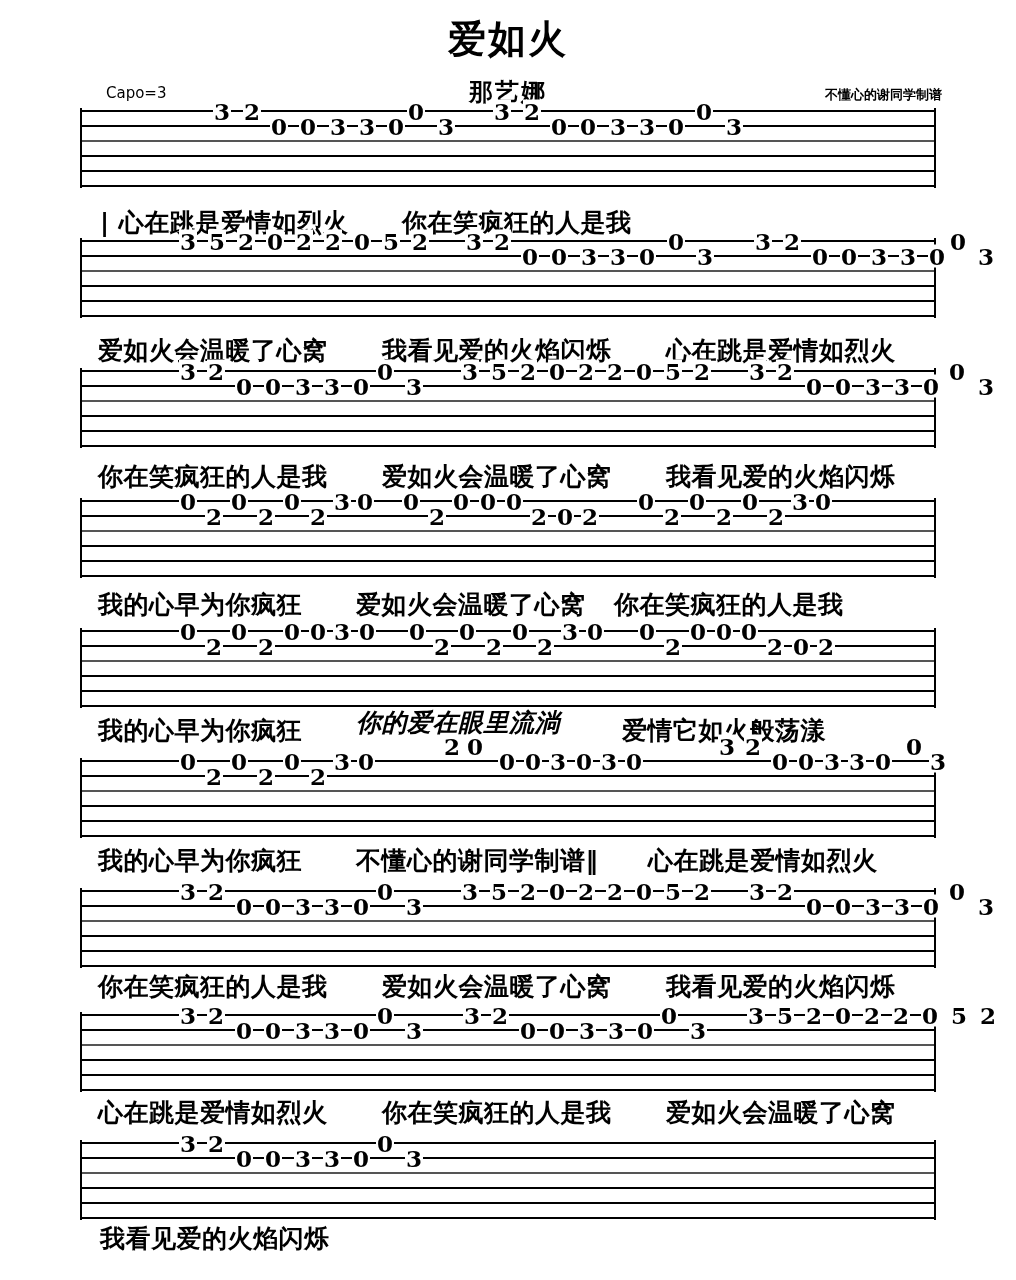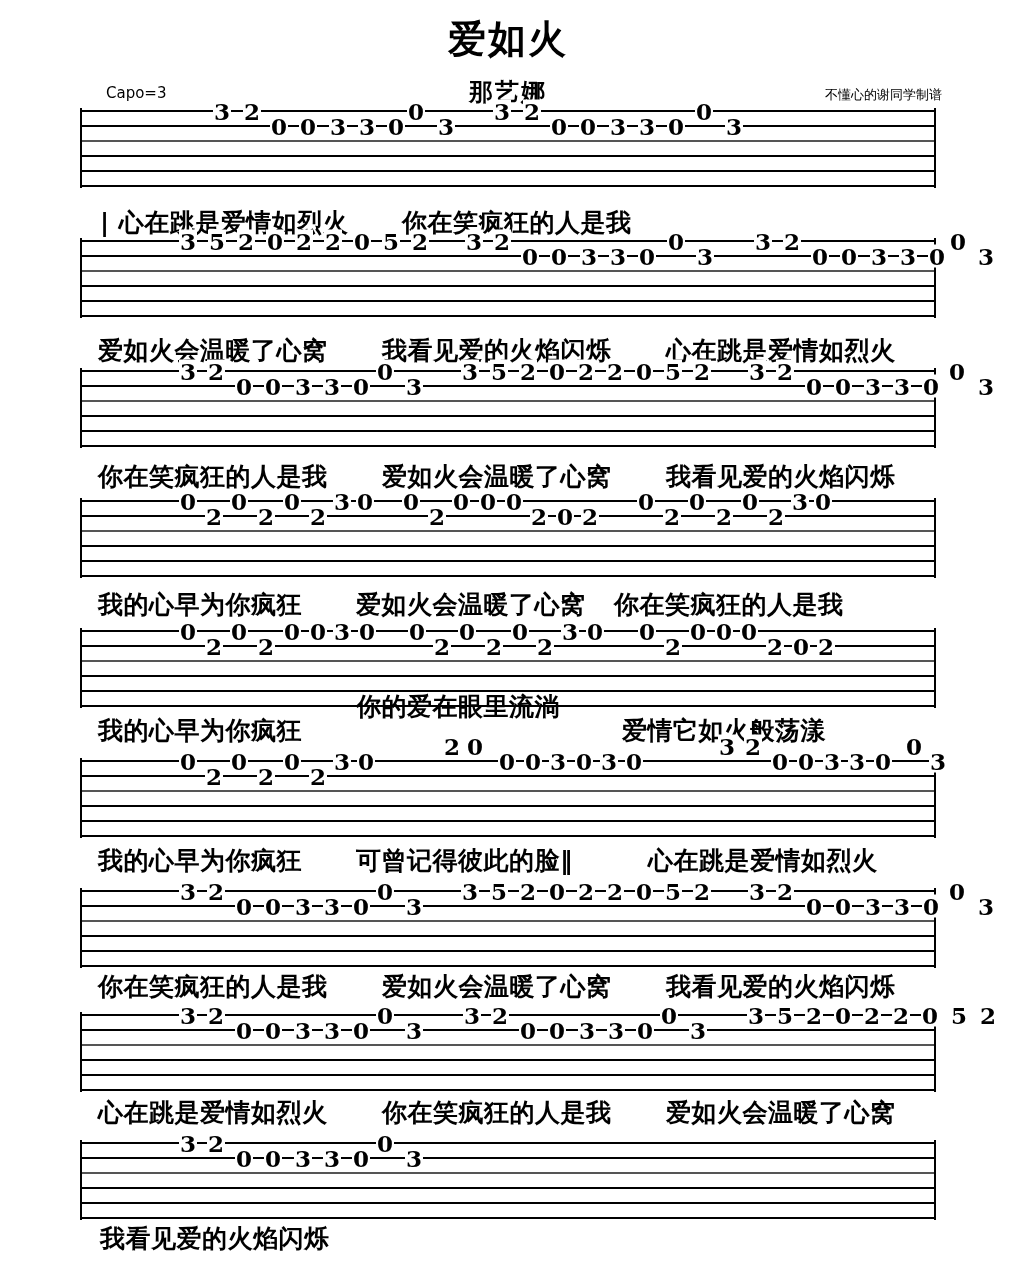--- a/index.html
+++ b/index.html
@@ -45,21 +45,21 @@
     font-size: 24px;
     font-weight: 600;
     letter-spacing: 2px;
     line-height: 1;
   }
   .credit {
     position: absolute;
     top: 86px;
     right: 74px;
     font-size: 13px;
-    font-weight: 400;
+    font-weight: 700;
     letter-spacing: 0px;
     white-space: nowrap;
   }
 
   
   .system {
     position: absolute;
     left: 0;
     width: 1016px;
   }
@@ -324,21 +324,21 @@
         <div class="note" style="left: 673px; top: 646px;">2</div>
         <div class="note" style="left: 698px; top: 631px;">0</div>
         <div class="note" style="left: 724px; top: 631px;">0</div>
         <div class="note" style="left: 749px; top: 631px;">0</div>
         <div class="note" style="left: 775px; top: 646px;">2</div>
         <div class="note" style="left: 801px; top: 646px;">0</div>
         <div class="note" style="left: 826px; top: 646px;">2</div>
       </div>
       <div class="system" style="top: 0px;">
         <div class="lyric-row" style="top: 716px; left: 0px;"><span class="ly" style="margin-left: 98px;">我的心早为你疯狂</span></div>
-        <div class="lyric-row" style="top: 692px; left: 0px;"><span class="ly" style="margin-left: 356px;">你的爱在眼里流淌</span></div>
+        <div class="lyric-row" style="top: 708px; left: 0px; font-style: italic;"><span class="ly" style="margin-left: 356px;">你的爱在眼里流淌</span></div>
         <div class="lyric-row" style="top: 716px; left: 8px;"><span class="ly" style="margin-left: 614px;">爱情它如火般荡漾</span></div>
         <div class="staff" style="top: 758px;">
           <div class="sline" style="top: 2px;"></div>
           <div class="sline" style="top: 17px;"></div>
           <div class="sline grey" style="top: 32px;"></div>
           <div class="sline" style="top: 47px;"></div>
           <div class="sline" style="top: 62px;"></div>
           <div class="sline" style="top: 77px;"></div>
           <div class="bar-left"></div>
           <div class="bar-right"></div>
@@ -364,21 +364,21 @@
         <div class="note" style="left: 780px; top: 761px;">0</div>
         <div class="note" style="left: 806px; top: 761px;">0</div>
         <div class="note" style="left: 832px; top: 761px;">3</div>
         <div class="note" style="left: 857px; top: 761px;">3</div>
         <div class="note" style="left: 883px; top: 761px;">0</div>
         <div class="note" style="left: 914px; top: 746px;">0</div>
         <div class="note" style="left: 938px; top: 761px;">3</div>
       </div>
       <div class="system" style="top: 0px;">
         <div class="lyric-row" style="top: 846px; left: 0px;"><span class="ly" style="margin-left: 98px;">我的心早为你疯狂</span></div>
-        <div class="lyric-row" style="top: 846px; left: 0px;"><span class="ly" style="margin-left: 356px;">可曾记得彼此的脸‖</span></div>
+        <div class="lyric-row" style="top: 846px; left: 0px;"><span class="ly" style="margin-left: 356px;">不懂心的谢同学制谱‖</span></div>
         <div class="lyric-row" style="top: 846px; left: 0px;"><span class="ly" style="margin-left: 648px;">心在跳是爱情如烈火</span></div>
         <div class="staff" style="top: 888px;">
           <div class="sline" style="top: 2px;"></div>
           <div class="sline" style="top: 17px;"></div>
           <div class="sline grey" style="top: 32px;"></div>
           <div class="sline" style="top: 47px;"></div>
           <div class="sline" style="top: 62px;"></div>
           <div class="sline" style="top: 77px;"></div>
           <div class="bar-left"></div>
           <div class="bar-right"></div>

